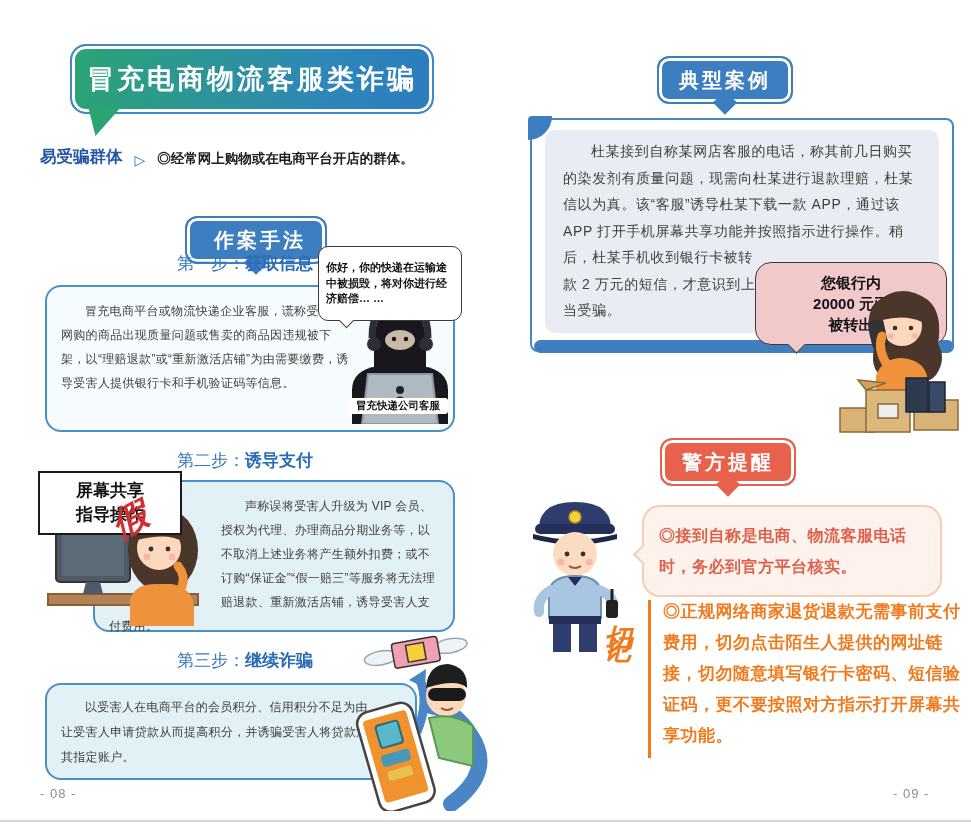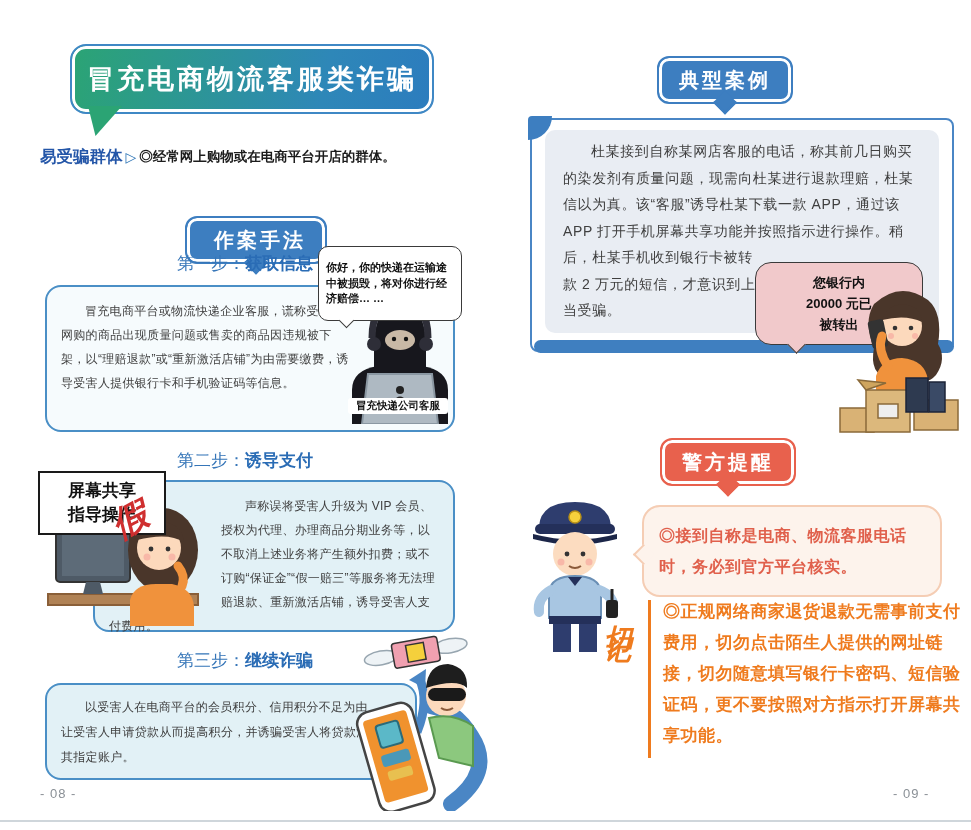--- a/index.html
+++ b/index.html
@@ -18,21 +18,21 @@
   
   .title-bubble{position:absolute;left:70px;top:44px;width:360px;height:66px;border-radius:16px;
        background:linear-gradient(100deg,#2ba474 0%,#2e87b8 70%,#2c7cbe 100%);
        border:2px solid #3f88c5;box-shadow:inset 0 0 0 3px #fff;
        display:flex;align-items:center;justify-content:center;}
   .title-bubble span{color:#fff;font-weight:bold;font-size:27px;letter-spacing:3px;font-family:"Liberation Serif",serif;}
   .title-tail{position:absolute;left:88px;top:106px;width:34px;height:30px;background:#2ba474;
        clip-path:polygon(0 0,100% 0,22% 100%);}
 
   
-  .aud{position:absolute;left:40px;top:146px;width:440px;display:flex;align-items:center;gap:3px;}
+  .aud{position:absolute;left:40px;top:146px;width:440px;display:flex;align-items:flex-end;gap:12px;}
   .aud .lbl{color:#2456a8;font-weight:bold;font-size:16.5px;}
   .aud .mk{color:#2e75b6;font-size:14px;}
   .aud .tx{color:#1c1c1c;font-weight:bold;font-size:13.5px;font-family:"Liberation Serif",serif;}
 
   
   .stephead{position:absolute;width:460px;left:15px;text-align:center;font-size:17px;}
   .stephead .sl{color:#3575b8;font-family:"Liberation Serif",serif;}
   .stephead .sn{color:#2a6cb5;font-weight:bold;}
 
   
@@ -48,43 +48,43 @@
        transform:rotate(45deg);border-right:1.5px solid #3a3a3a;border-bottom:1.5px solid #3a3a3a;}
   .scammer{position:absolute;left:338px;top:292px;width:118px;height:132px;z-index:4;}
   .scam-caption{position:absolute;left:348px;top:398px;width:100px;text-align:center;background:#fff;
        border-radius:3px;font-size:10.5px;font-weight:bold;color:#111;padding:1px 0;z-index:6;}
 
   
   .box2{left:93px;top:480px;width:362px;height:152px;background:#e2f1f6;}
   .box2 .steptext{padding:12px 14px;}
   .f-left{float:left;width:112px;height:100px;}
   .tagbox{position:absolute;left:38px;top:471px;width:108px;background:#fff;border:2px solid #1a1a1a;
-       text-align:center;font-size:17px;font-weight:bold;color:#111;line-height:24px;padding:6px 8px;z-index:6;}
+       text-align:center;font-size:17px;font-weight:bold;color:#111;line-height:24px;padding:6px 16px;z-index:6;}
   .stamp{position:absolute;left:112px;top:496px;font-size:36px;font-weight:bold;color:#cf2f2f;
        font-family:"Liberation Serif",serif;font-style:italic;transform:rotate(-28deg);z-index:7;}
   .woman-pc{position:absolute;left:42px;top:494px;width:162px;height:132px;z-index:5;}
 
   
   .box3{left:45px;top:683px;width:372px;height:97px;background:#e2f1f6;}
   .box3 .steptext{padding:10px 14px;width:330px;line-height:25px;}
   .thief{position:absolute;left:333px;top:634px;width:158px;height:177px;z-index:5;}
 
   
   .casebox{position:absolute;left:530px;top:118px;width:424px;height:234px;background:#fff;
        border:2px solid #4a86c5;border-radius:8px;box-sizing:border-box;}
   .case-corner{position:absolute;left:528px;top:116px;width:24px;height:24px;background:#3d7ec0;
        border-radius:4px 0 100% 0;z-index:3;}
   .case-bar{position:absolute;left:534px;top:340px;width:420px;height:13px;background:#3f7fc0;border-radius:7px;z-index:2;}
   .casepanel{position:absolute;left:545px;top:130px;width:394px;height:203px;background:#e9edf3;border-radius:10px;overflow:hidden;}
   .casetext{color:#3f3f3f;font-size:14px;line-height:26.5px;letter-spacing:.6px;text-indent:2em;margin:0;padding:8px 18px 0 18px;}
   .sp-a{float:right;width:1px;height:106px;margin-left:-1px;}
   .sp-b{float:right;clear:right;width:162px;height:120px;}
   .sms{position:absolute;left:755px;top:262px;width:150px;background:#f1c9cb;border:1.5px solid #3a3a3a;
-       border-radius:16px;text-align:center;font-weight:bold;font-size:13px;line-height:21px;color:#111;
-       padding:9px 8px;z-index:6;}
+       border-radius:16px;text-align:center;font-weight:bold;font-size:15px;line-height:21px;color:#111;
+       padding:9px 20px;z-index:6;}
   .sms .bt{position:absolute;bottom:-7px;left:34px;width:12px;height:12px;background:#f1c9cb;transform:rotate(45deg);
        border-right:1.5px solid #3a3a3a;border-bottom:1.5px solid #3a3a3a;}
   .woman-boxes{position:absolute;left:836px;top:278px;width:128px;height:166px;z-index:7;}
 
   
   .police{position:absolute;left:505px;top:492px;width:140px;height:166px;z-index:2;}
   .tipbubble{position:absolute;left:642px;top:505px;width:300px;background:#fdf3ec;border:2px solid #f5cdb4;
        border-radius:18px;padding:13px 15px;box-sizing:border-box;z-index:3;}
   .tipbubble .tt{color:#e0604c;font-weight:bold;font-size:16px;line-height:31px;letter-spacing:.5px;}
   .tipbubble .bt{position:absolute;left:-8px;top:40px;width:13px;height:13px;background:#fdf3ec;transform:rotate(45deg);

